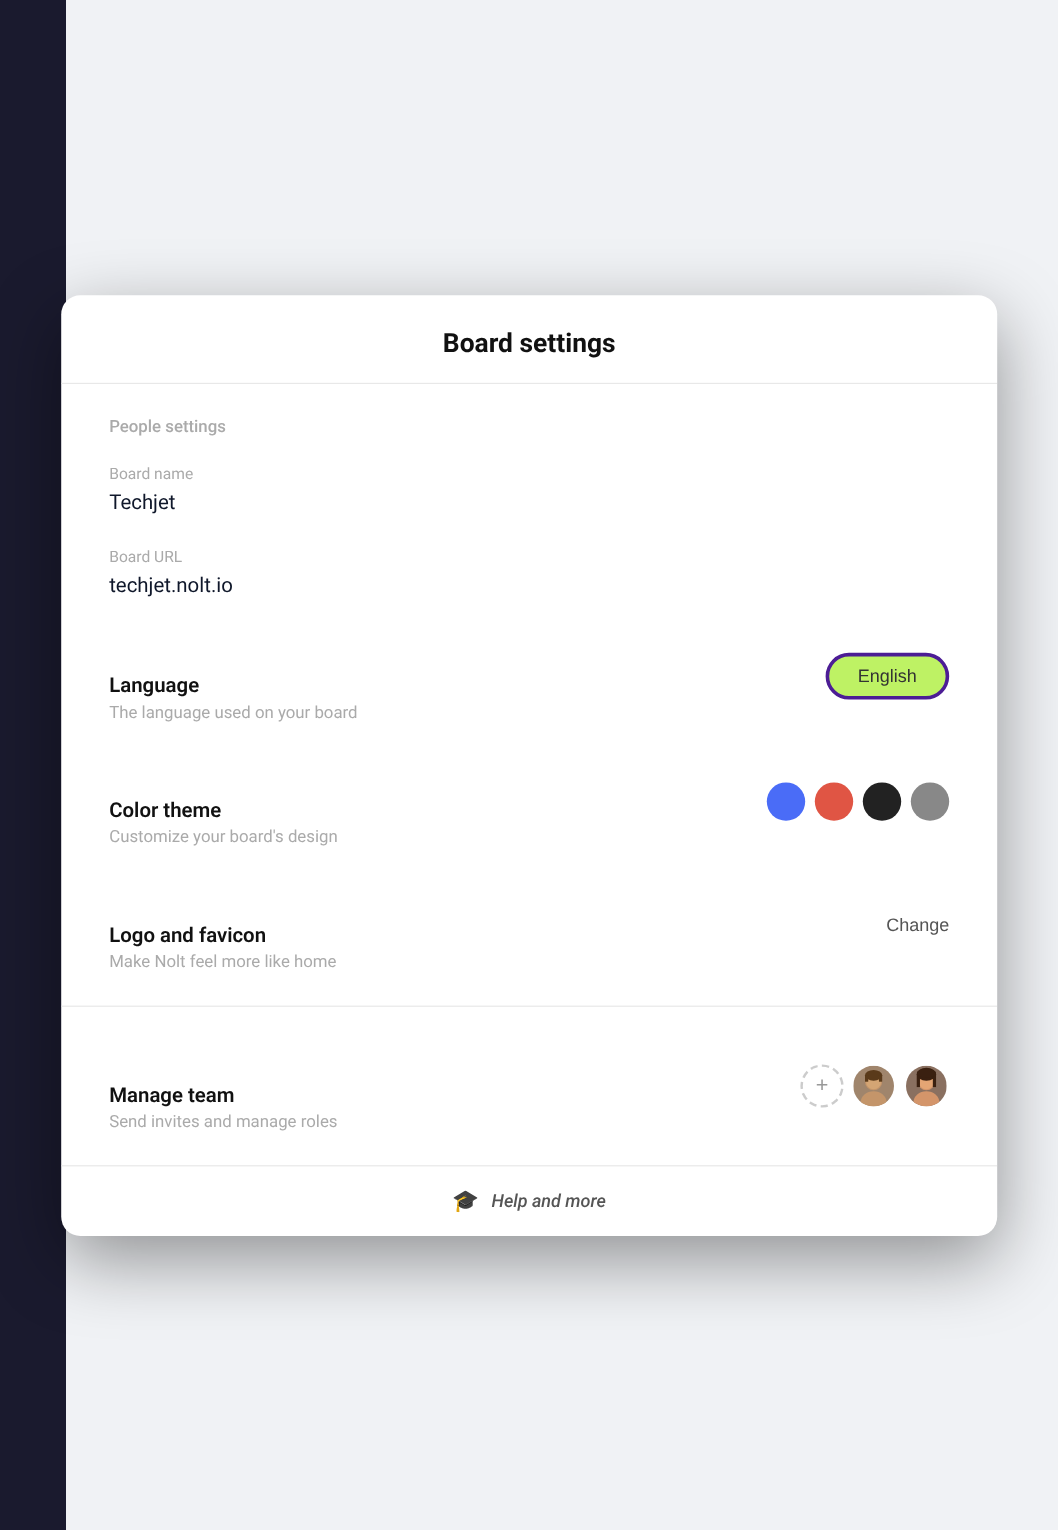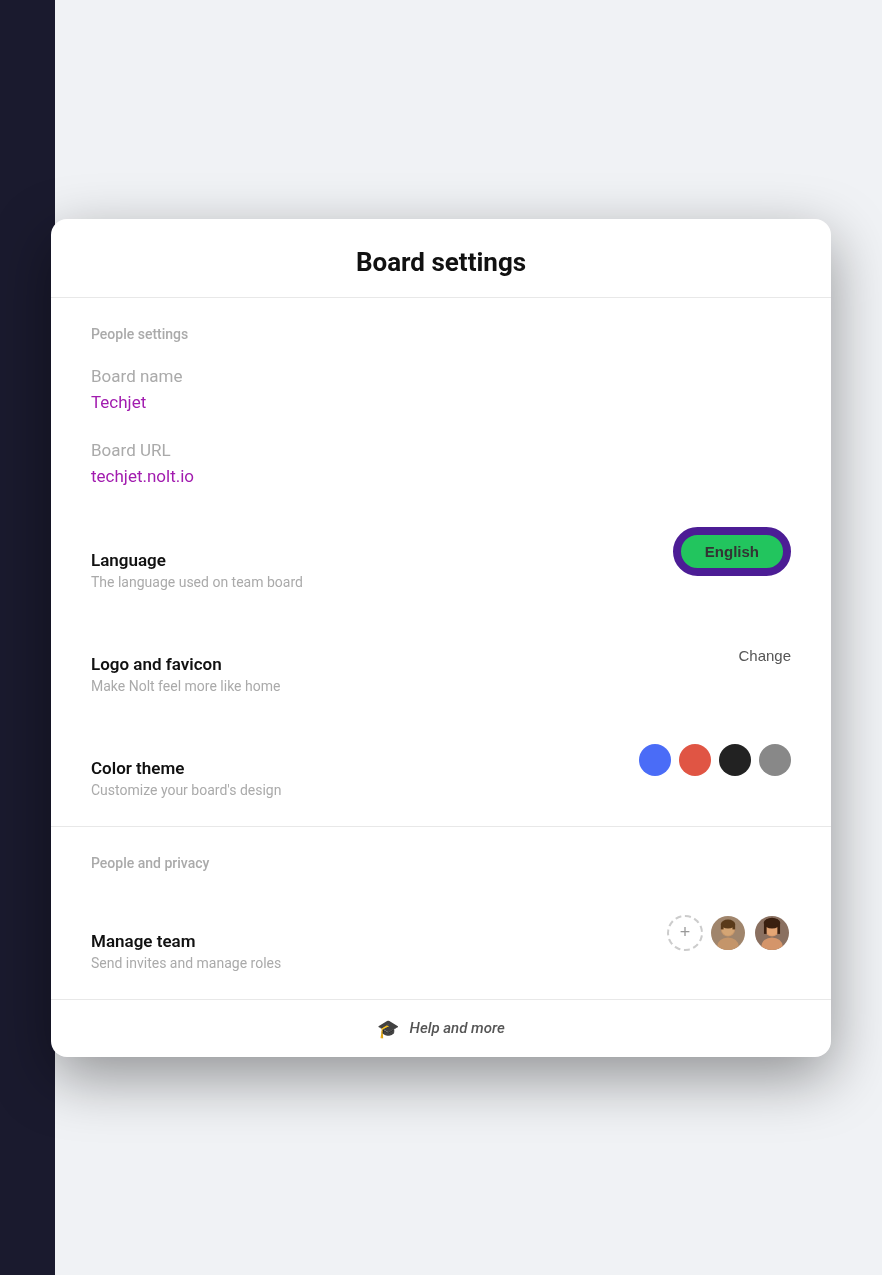--- a/index.html
+++ b/index.html
@@ -35,21 +35,21 @@
       box-shadow: 0 20px 60px rgba(0,0,0,0.4);
     }
 
     .modal-header {
       padding: 28px 32px 20px;
       border-bottom: 1px solid #e8e8e8;
       text-align: center;
     }
 
     .modal-title {
-      font-size: 26px;
+      font-size: 22px;
       font-weight: 700;
       color: #111;
     }
 
     .modal-body {
       overflow-y: auto;
       flex: 1;
     }
 
     .section {
@@ -94,39 +94,39 @@
     .setting-desc {
       font-size: 14px;
       color: #aaa;
     }
 
     .field-block {
       margin-bottom: 28px;
     }
 
     .field-label {
-      font-size: 17px;
+      font-size: 13px;
       color: #aaa;
       margin-bottom: 6px;
     }
 
     .field-value {
       font-size: 17px;
-      color: #a21caf;
+      color: #0f172a;
     }
 
     
     .language-pill {
-      border: 8px solid #4c1d95;
+      border: 3px solid #4c1d95;
       border-radius: 50px;
       padding: 8px 24px;
       font-size: 15px;
       color: #333;
-      background: #22c55e;
-      font-weight: 700;
+      background: #bef264;
+      font-weight: 400;
       cursor: pointer;
     }
 
     
     .color-swatches {
       display: flex;
       gap: 8px;
       align-items: center;
     }
 
@@ -255,51 +255,50 @@
       </div>
 
       <div class="field-block">
         <div class="field-label">Board URL</div>
         <div class="field-value">techjet.nolt.io</div>
       </div>
 
       <div class="setting-row">
         <div class="setting-label-group">
           <span class="setting-label">Language</span>
-          <span class="setting-desc">The language used on team board</span>
+          <span class="setting-desc">The language used on your board</span>
         </div>
         <button class="language-pill">English</button>
-      </div>
-
-      <div class="setting-row">
-        <div class="setting-label-group">
-          <span class="setting-label">Logo and favicon</span>
-          <span class="setting-desc">Make Nolt feel more like home</span>
-        </div>
-        <button class="change-btn">Change</button>
       </div>
 
       <div class="setting-row">
         <div class="setting-label-group">
           <span class="setting-label">Color theme</span>
           <span class="setting-desc">Customize your board's design</span>
         </div>
         <div class="color-swatches">
           <div class="swatch" style="background:#4a6cf7;"></div>
           <div class="swatch" style="background:#e05544;"></div>
           <div class="swatch" style="background:#222222;"></div>
           <div class="swatch" style="background:#888888;"></div>
         </div>
       </div>
 
+      <div class="setting-row">
+        <div class="setting-label-group">
+          <span class="setting-label">Logo and favicon</span>
+          <span class="setting-desc">Make Nolt feel more like home</span>
+        </div>
+        <button class="change-btn">Change</button>
+      </div>
+
     </div>
 
     <div class="section">
 
-      <div class="section-heading">People and privacy</div>
 
       <div class="setting-row">
         <div class="setting-label-group">
           <span class="setting-label">Manage team</span>
           <span class="setting-desc">Send invites and manage roles</span>
         </div>
         <div class="team-controls">
           <button class="add-member-btn">
             <span>+</span>
           </button>

